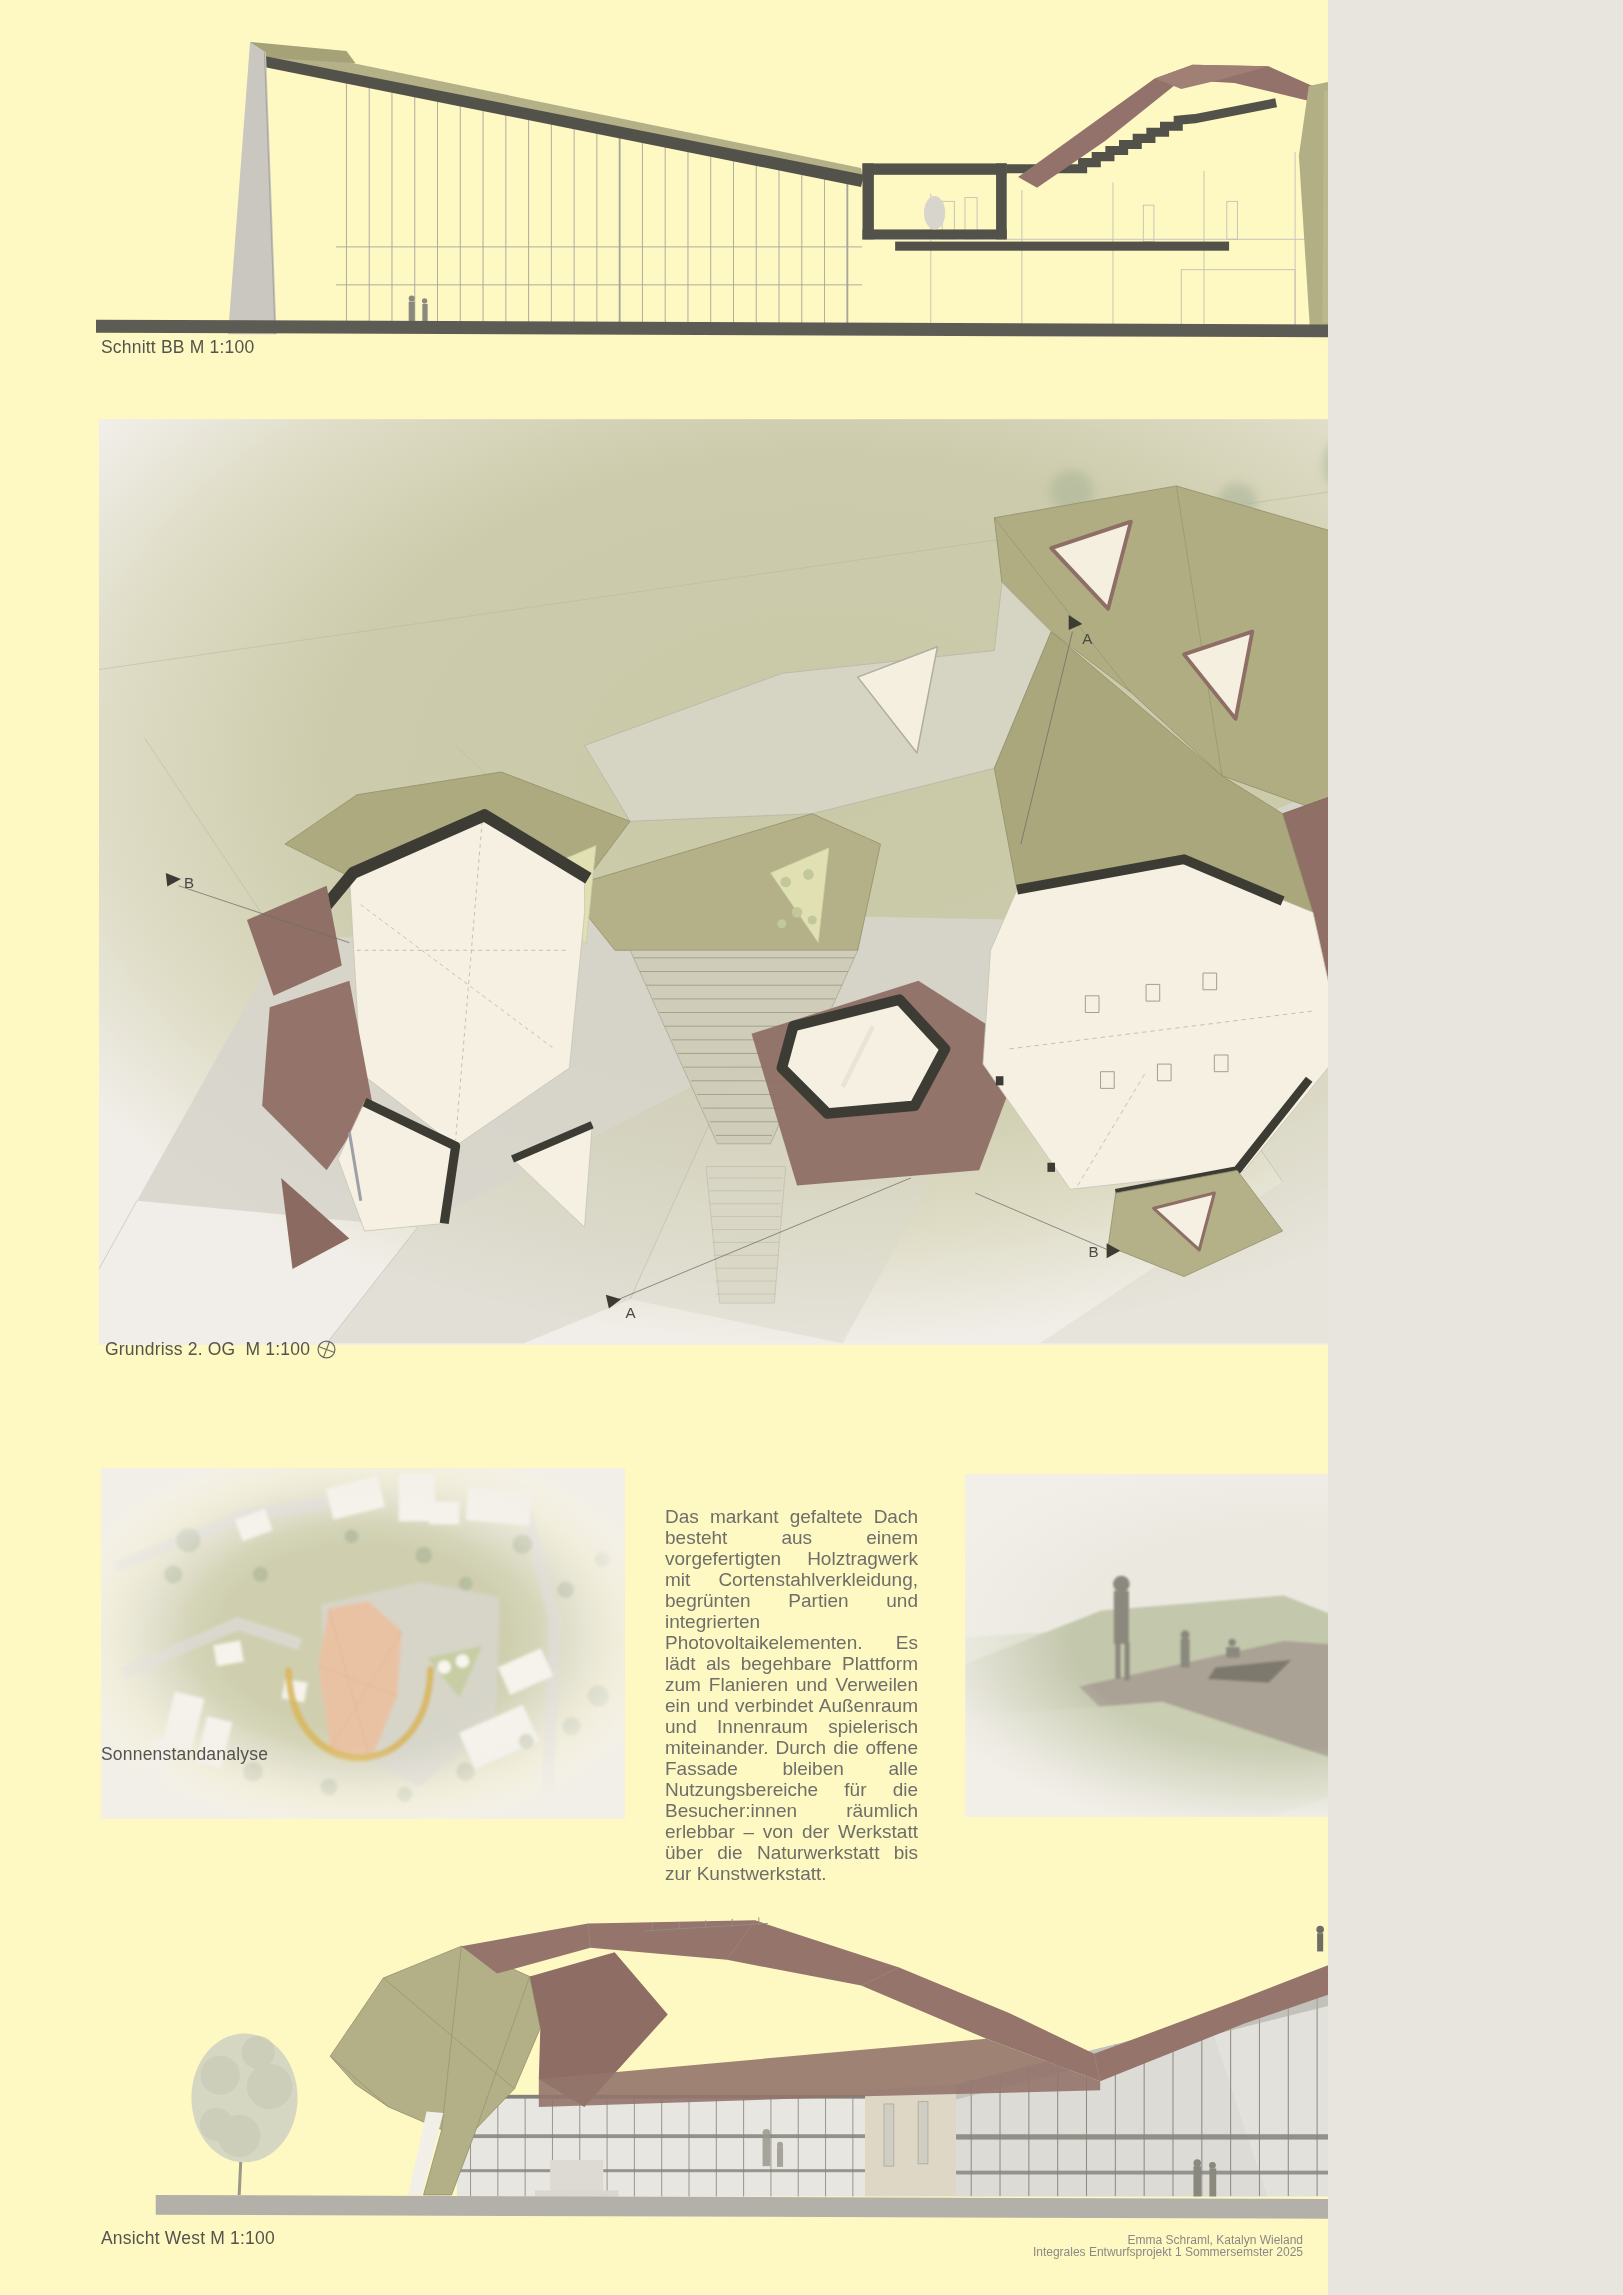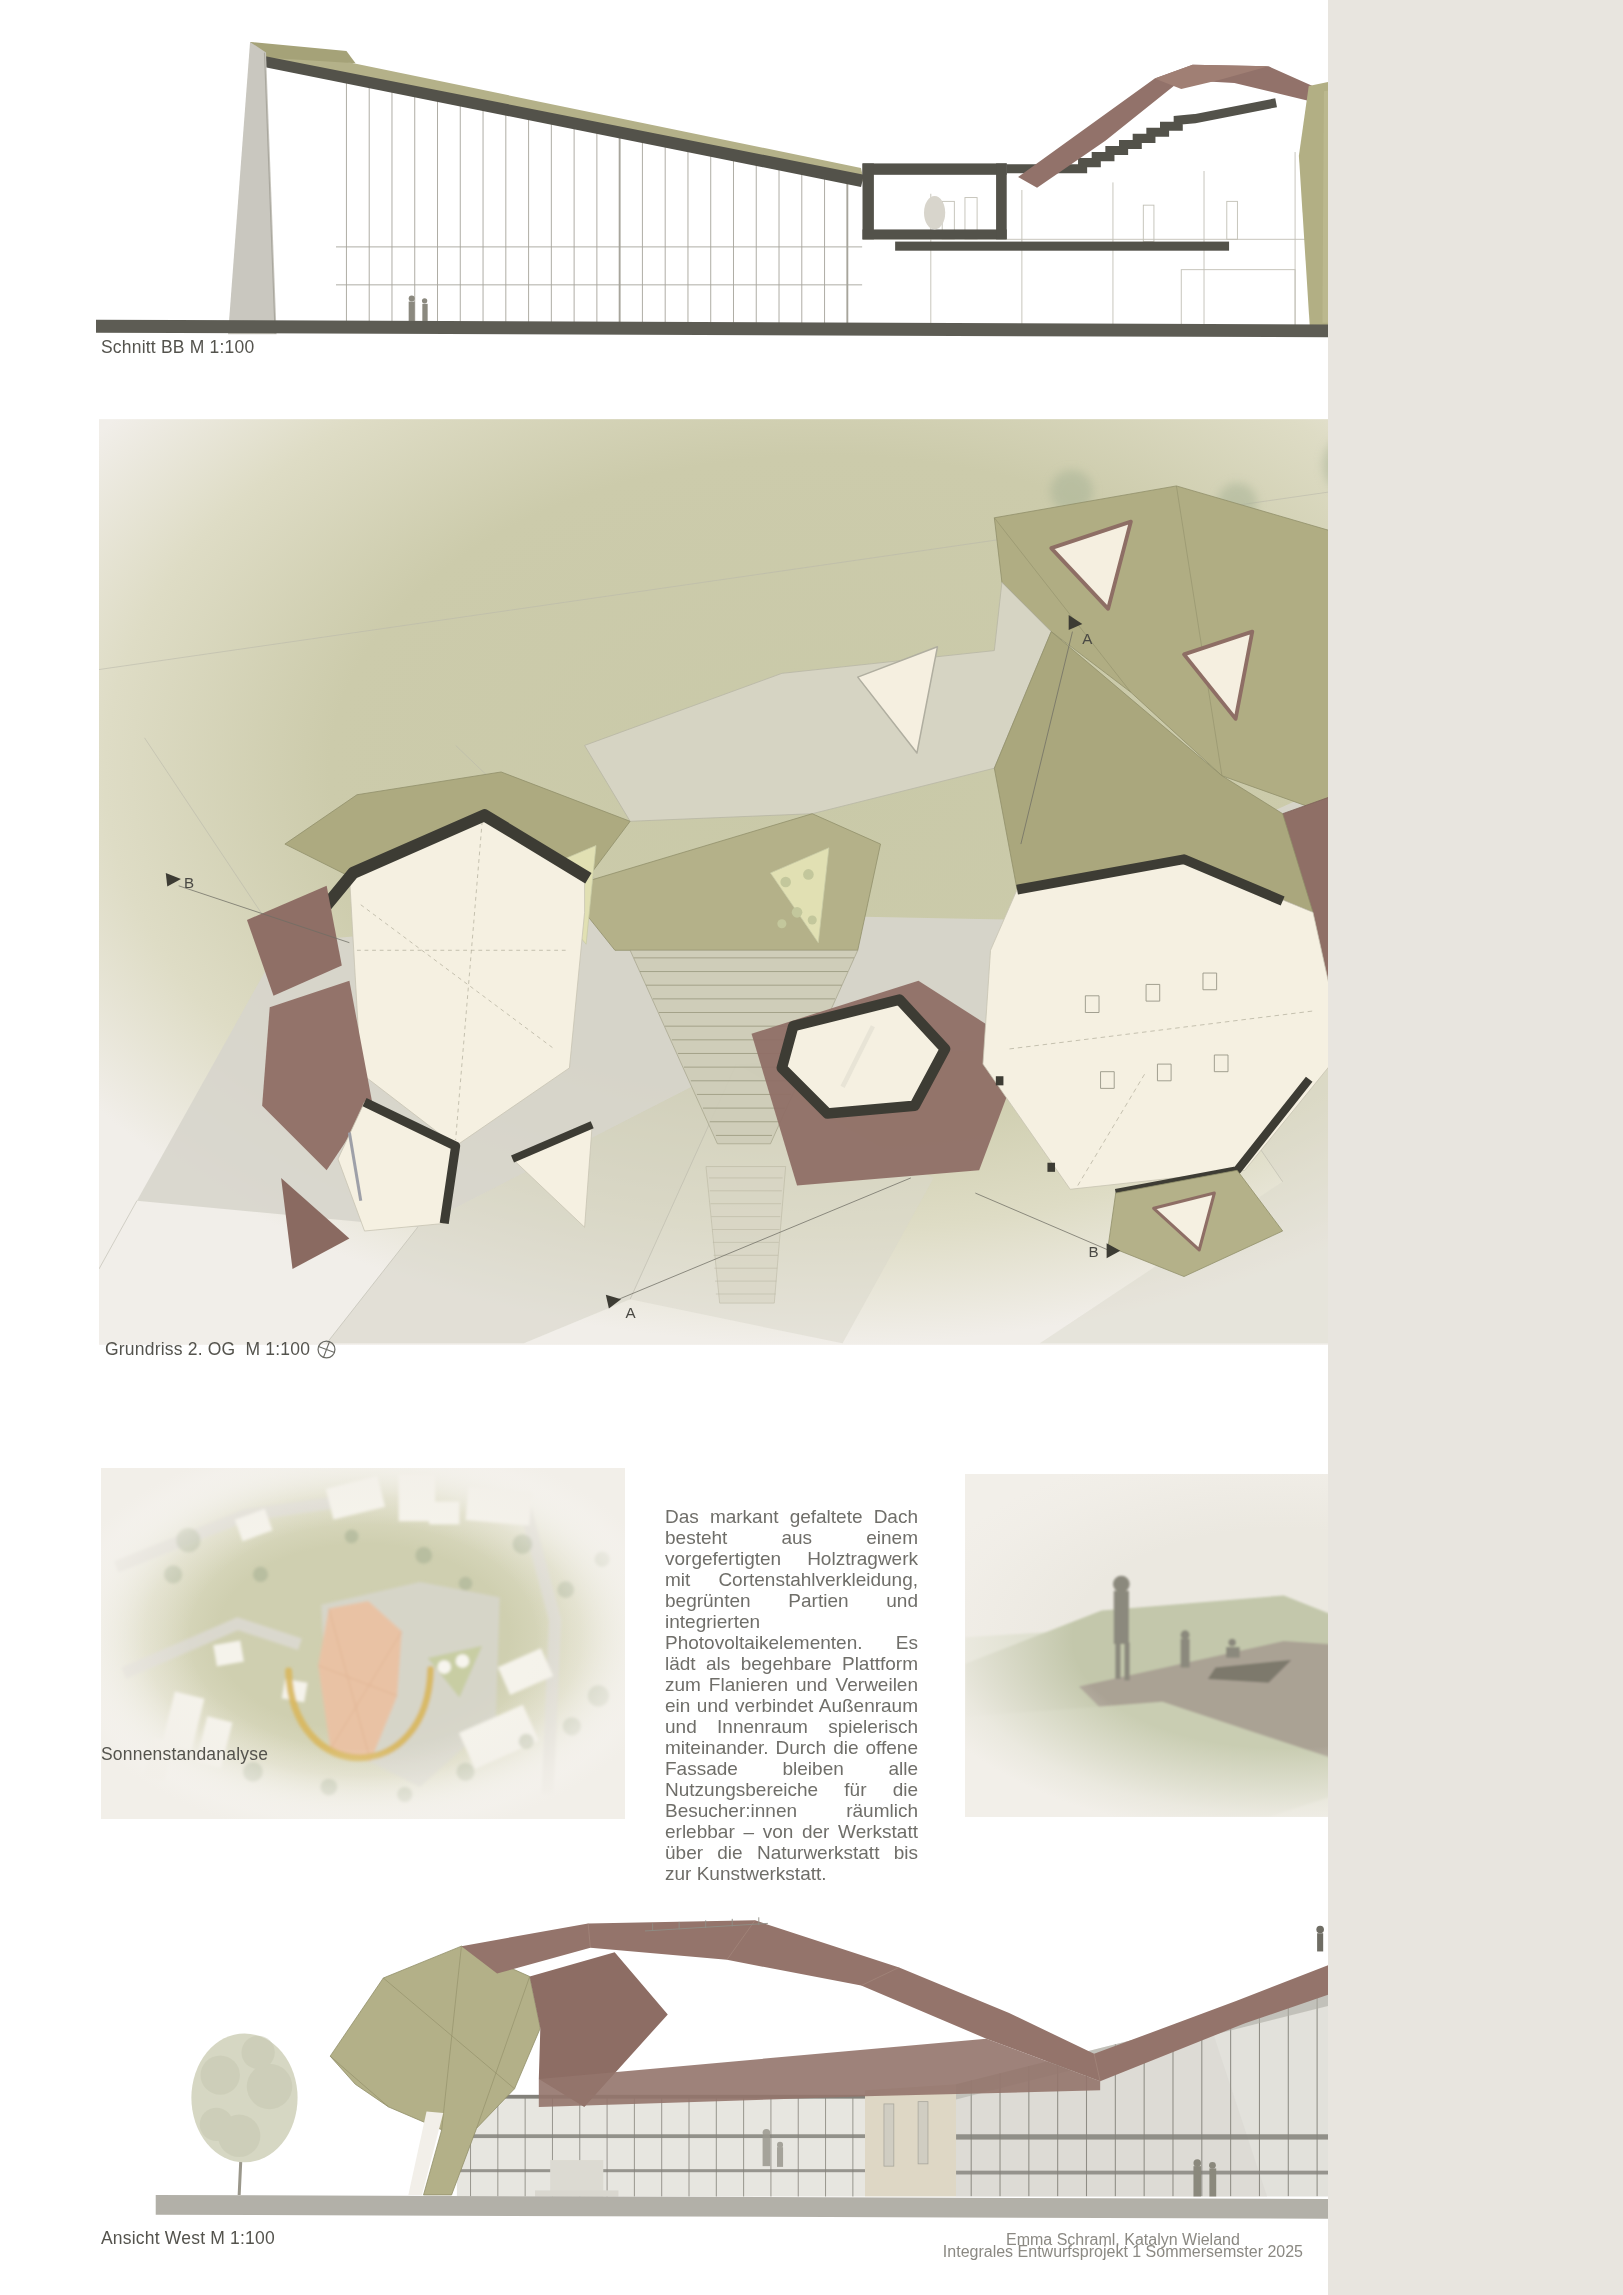--- a/index.html
+++ b/index.html
@@ -1,22 +1,22 @@
 <!DOCTYPE html>
 <html style="font-size:12px"><head>
 <meta charset="utf-8">
 <style>
   html,body{margin:0;padding:0;background:#e8e5df;}
-  .poster{position:relative;width:1328px;height:2295px;background:#ffffff;overflow:hidden;
+  .poster{position:relative;width:1328px;height:2295px;background:#fef9c3;overflow:hidden;
           font-family:"Liberation Sans",sans-serif;}
   .abs{position:absolute;}
   .label{position:absolute;color:#54534d;font-size:17.5px;letter-spacing:0.2px;white-space:pre;}
   .desc{position:absolute;left:665px;top:1506px;width:253px;font-size:19px;line-height:21px;
         text-align:justify;color:#6f6e69;}
-  .credits{position:absolute;right:25px;top:2234px;text-align:center;font-size:16px;
+  .credits{position:absolute;right:25px;top:2234px;text-align:right;font-size:12px;
            line-height:12px;color:#8b8983;}
   .mapbox{position:absolute;left:101px;top:1468px;width:524px;height:351px;
           background:radial-gradient(ellipse 58% 55% at 50% 48%, #cfcfb0 48%, #dddcc4 72%, rgba(242,239,233,0) 97%);}
   .renderbox{position:absolute;left:965px;top:1474px;width:636px;height:343px;}
   .vignette{position:absolute;inset:0;pointer-events:none;
             background:radial-gradient(ellipse 60% 58% at 50% 48%, rgba(242,239,233,0) 55%, rgba(242,239,233,.82) 88%, #f2efe9 100%);}
   svg{display:block;}
 </style>
 </head>
 <body>

